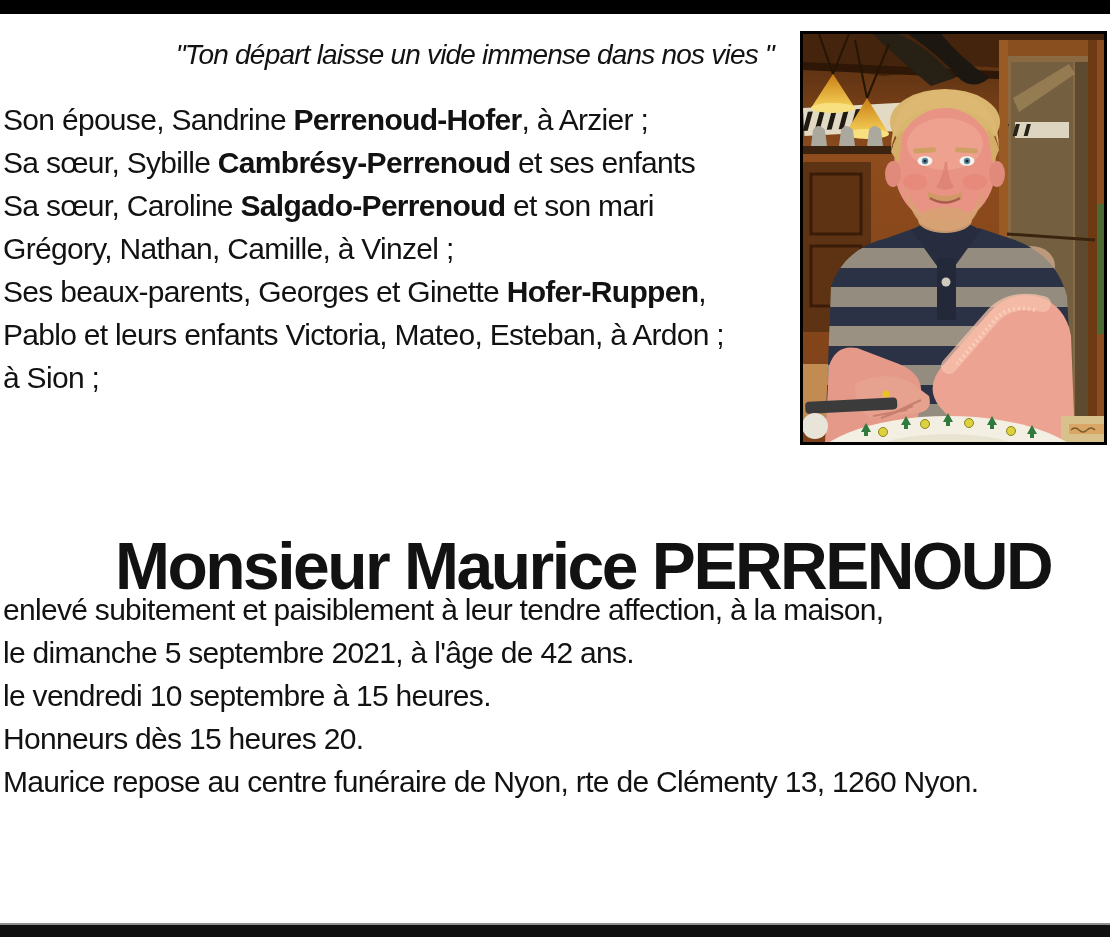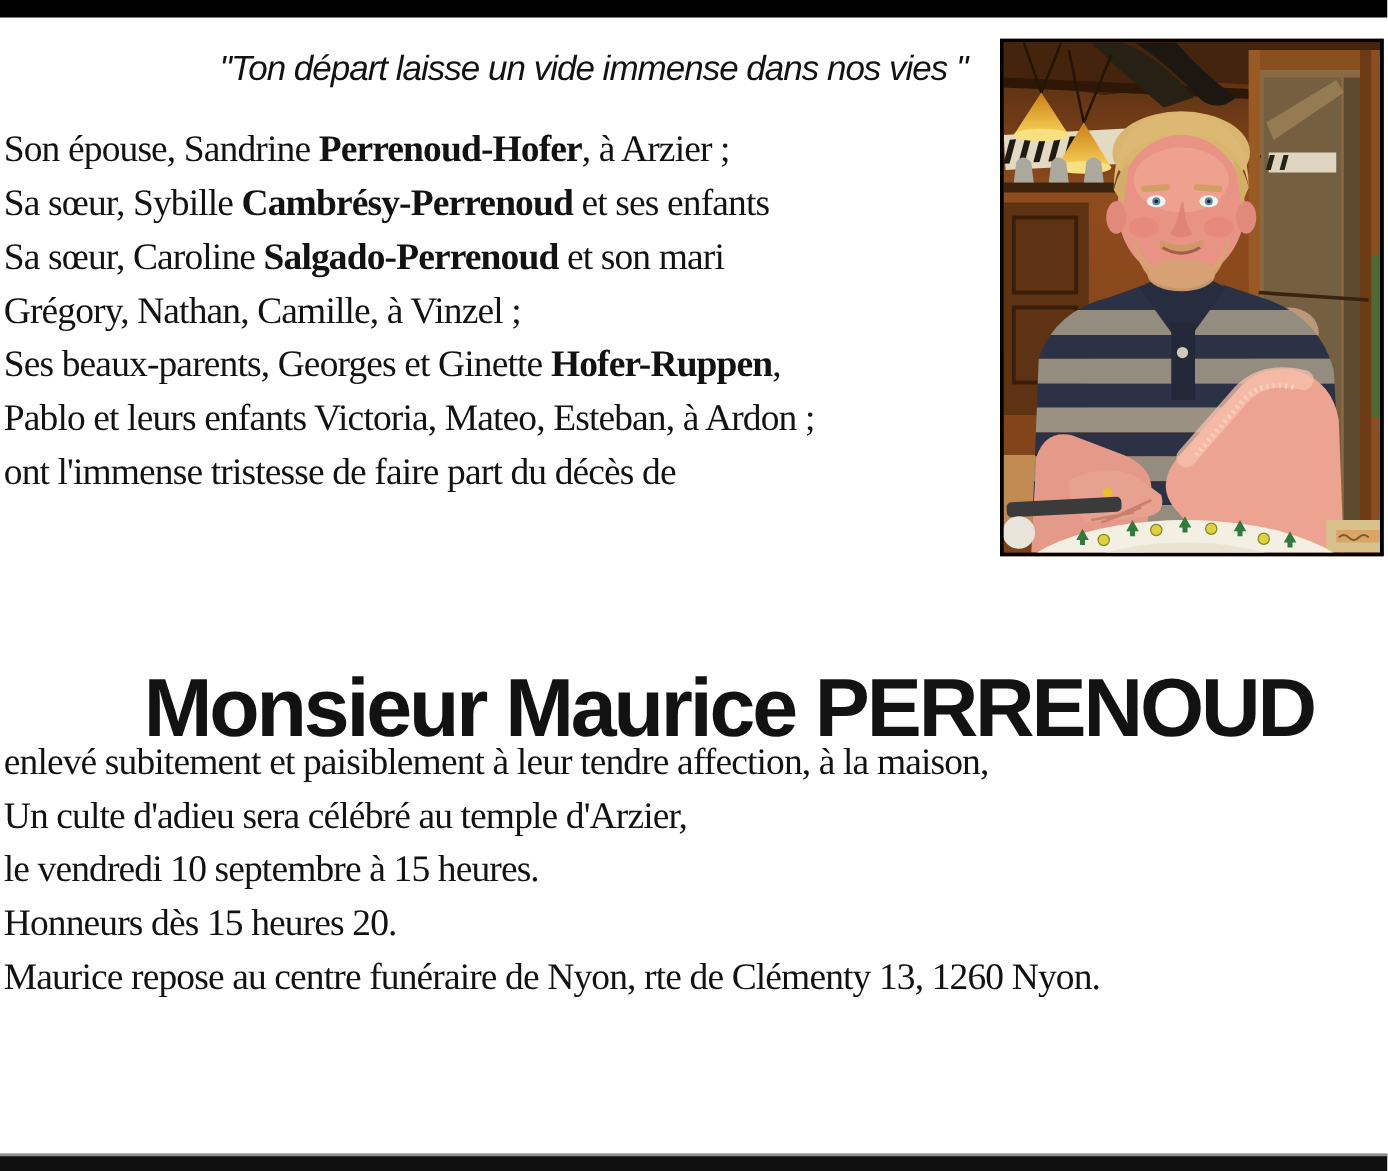--- a/index.html
+++ b/index.html
@@ -20,21 +20,21 @@
   .quote {
     position:absolute; top:33px; left:0; width:774px;
     text-align:right; font-style:italic;
     font-size:28px; line-height:44px; letter-spacing:-0.8px;
     white-space:nowrap;
   }
   .family { position:absolute; top:98px; left:3px; }
   .details { position:absolute; top:588px; left:3px; }
   .line {
     height:43px; line-height:43px; font-size:30px;
-    letter-spacing:-0.7px; white-space:nowrap;font-family:Liberation Serif, serif;
+    letter-spacing:-0.7px; white-space:nowrap;
   }
   .line .b { font-weight:bold; }
   .title {
     position:absolute; top:528px; left:0; width:1110px;
     text-align:center; font-weight:bold;
     font-size:66px; line-height:76px; letter-spacing:-2.5px;
     white-space:nowrap;
     padding-left:28px;
   }
   .photo {
@@ -51,28 +51,28 @@
 
 <div class="quote">"Ton départ laisse un vide immense dans nos vies "</div>
 
 <div class="family">
     <div class="line"><span>Son épouse, Sandrine </span><span class="b">Perrenoud-Hofer</span><span>, à Arzier ;</span></div>
     <div class="line"><span>Sa sœur, Sybille </span><span class="b">Cambrésy-Perrenoud</span><span> et ses enfants</span></div>
     <div class="line"><span>Sa sœur, Caroline </span><span class="b">Salgado-Perrenoud</span><span> et son mari</span></div>
     <div class="line"><span>Grégory, Nathan, Camille, à Vinzel ;</span></div>
     <div class="line"><span>Ses beaux-parents, Georges et Ginette </span><span class="b">Hofer-Ruppen</span><span>,</span></div>
     <div class="line"><span>Pablo et leurs enfants Victoria, Mateo, Esteban, à Ardon ;</span></div>
-    <div class="line"><span>ont l'immense tristesse de faire part du décès de</span></div>
+    <div class="line"><span>à Sion ;</span></div>
   </div>
 
 <div class="title">Monsieur Maurice PERRENOUD</div>
 
 <div class="details">
     <div class="line"><span>enlevé subitement et paisiblement à leur tendre affection, à la maison,</span></div>
-    <div class="line"><span>Un culte d'adieu sera célébré au temple d'Arzier,</span></div>
+    <div class="line"><span>le dimanche 5 septembre 2021, à l'âge de 42 ans.</span></div>
     <div class="line"><span>le vendredi 10 septembre à 15 heures.</span></div>
     <div class="line"><span>Honneurs dès 15 heures 20.</span></div>
     <div class="line"><span>Maurice repose au centre funéraire de Nyon, rte de Clémenty 13, 1260 Nyon.</span></div>
   </div>
 
 <div class="photo">
   <svg viewBox="0 0 301 408" width="301" height="408">
     <defs>
       <linearGradient id="wood" x1="0" y1="0" x2="0" y2="1">
         <stop offset="0" stop-color="#4e2a0f"></stop>

